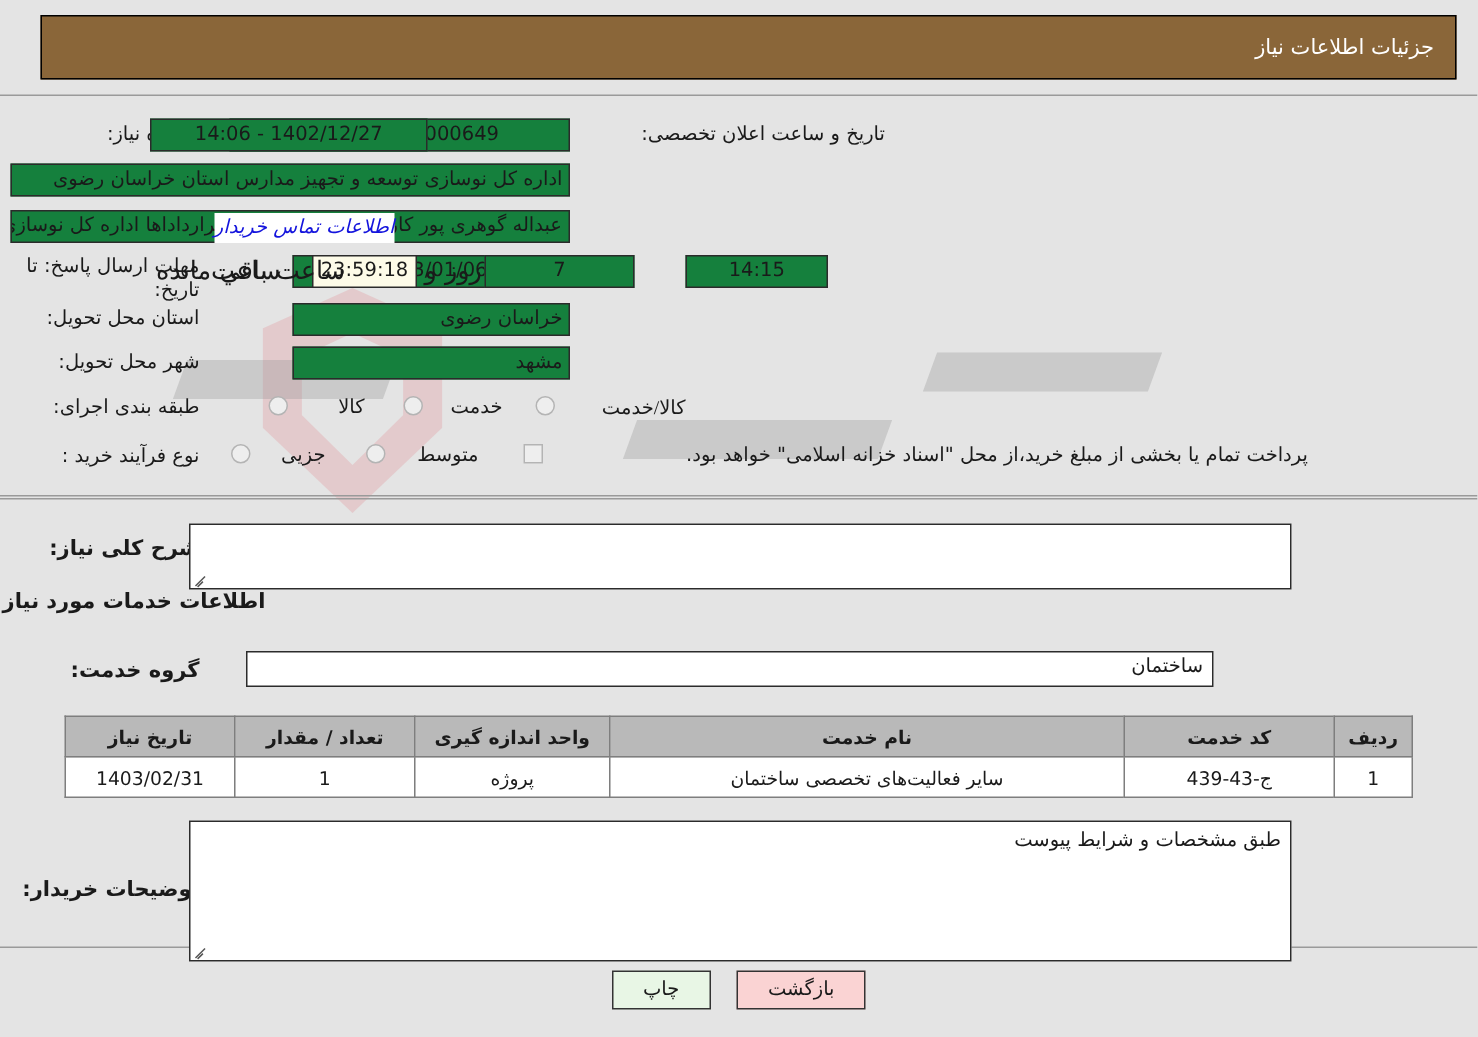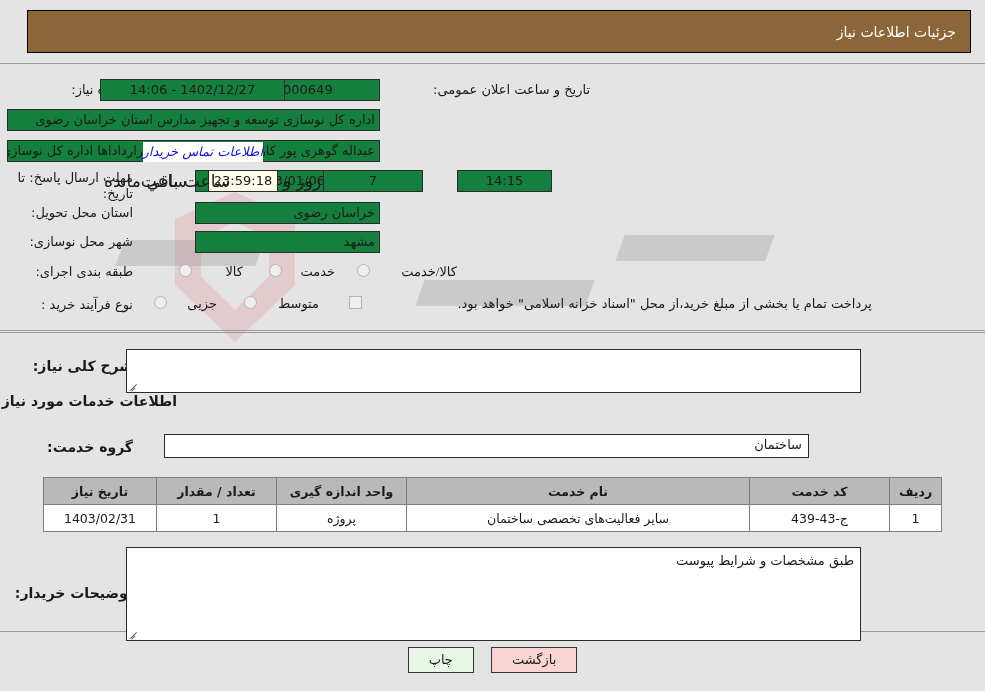--- a/index.html
+++ b/index.html
@@ -207,21 +207,21 @@
 <div class="titlebar">
   <span>جزئیات اطلاعات نیاز</span>
 </div>
 
 <div class="panel panel-top"></div>
 <div class="panel panel-mid"></div>
 
 <div class="lbl" style="right:852px; top:82px; width:120px;">شماره نیاز:</div>
 <div class="fld num" style="right:605px; top:79px; width:227px;">1102004542000649</div>
 
-<div class="lbl" style="right:395px; top:82px; width:190px;">تاریخ و ساعت اعلان عمومی:</div>
+<div class="lbl" style="right:395px; top:82px; width:190px;">تاریخ و ساعت اعلان تخصصی:</div>
 <div class="fld num" style="right:700px; top:79px; left:103px; width:185px;">14:06 - 1402/12/27</div>
 
 <div class="lbl" style="right:852px; top:112px; width:120px;">نام دستگاه خریدار:</div>
 <div class="fld rt" style="right:605px; top:109px; width:373px;">اداره کل نوسازی  توسعه و تجهیز مدارس استان خراسان رضوی</div>
 
 <div class="lbl" style="right:852px; top:143px; width:125px;">ایجاد کننده درخواست:</div>
 <div class="fld rt" style="right:605px; top:140px; width:373px;">عبداله گوهری پور کارشناس مسئول امور قرارداداها  اداره کل نوسازی  توسعه و ت</div>
 <div class="link" style="right:722px; top:142px;font-style:italic;">اطلاعات تماس خریدار</div>
 
 <div class="lbl" style="right:852px; top:170px; width:118px;">مهلت ارسال پاسخ: تا تاریخ:</div>
@@ -232,21 +232,21 @@
 <div class="fld num" style="right:433px; top:170px; width:95px;">14:15</div>
 
 <div class="fld num" style="right:562px; top:170px; left:323px; width:100px;">7</div>
 <div class="inline-txt" style="left:283px; top:171px;">روز و</div>
 <div class="fld cream num" style="left:208px; top:170px; width:70px;">23:59:18</div>
 <div class="inline-txt" style="left:104px; top:171px;">ساعت باقي مانده</div>
 
 <div class="lbl" style="right:852px; top:205px; width:125px;">استان محل تحویل:</div>
 <div class="fld rt" style="right:605px; top:202px; width:185px;">خراسان رضوی</div>
 
-<div class="lbl" style="right:852px; top:234px; width:125px;">شهر محل نوسازی:</div>
+<div class="lbl" style="right:852px; top:234px; width:125px;">شهر محل تحویل:</div>
 <div class="fld rt" style="right:605px; top:231px; width:185px;">مشهد</div>
 
 <div class="lbl" style="right:852px; top:264px; width:125px;">طبقه بندی اجرای:</div>
 
 <div class="radio" style="right:793px; top:264px;"></div>
 <div class="rlabel" style="right:742px; top:264px;">کالا</div>
 
 <div class="radio" style="right:703px; top:264px;"></div>
 <div class="rlabel" style="right:650px; top:264px;">خدمت</div>
 

